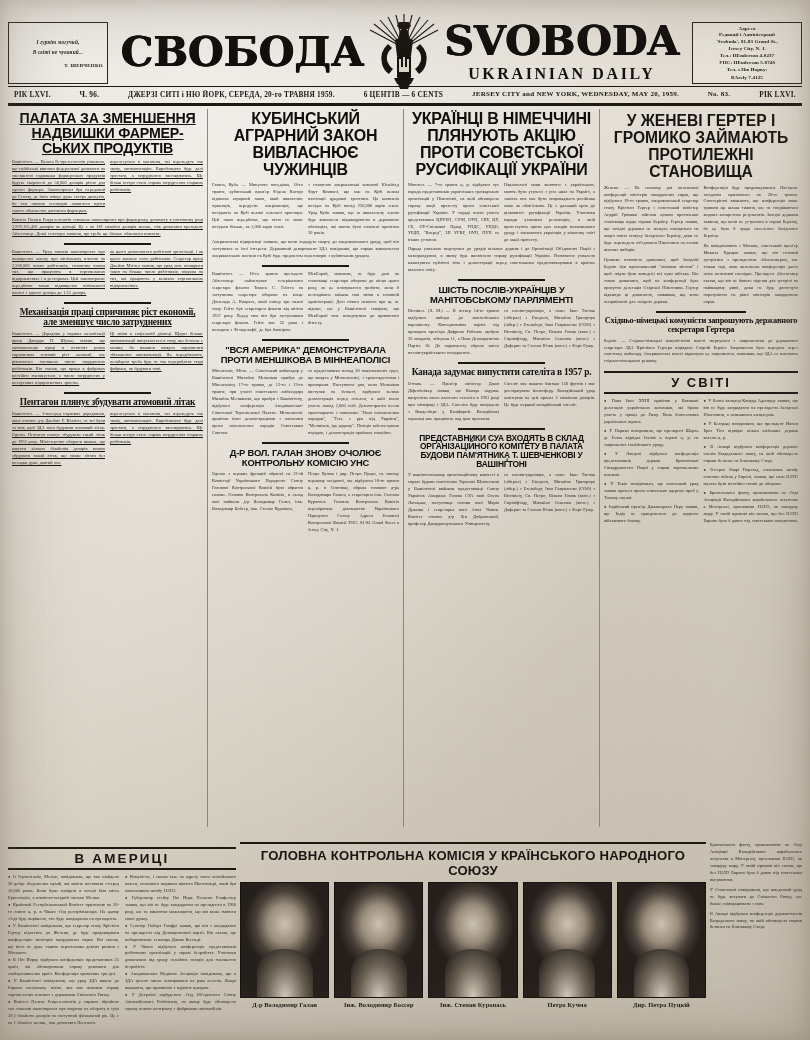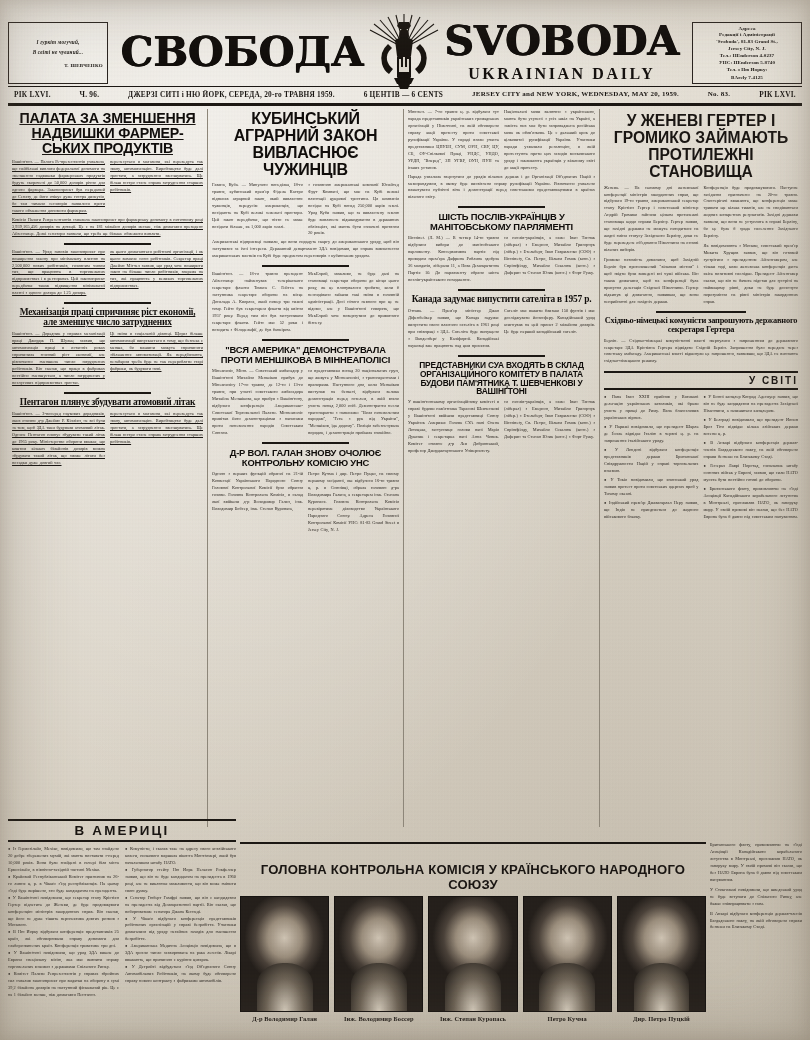--- a/index.html
+++ b/index.html
@@ -101,41 +101,41 @@
   .tx { font-size: 4.3px; line-height: 1.62; text-align: justify; color: #2b2621;
         font-family: "Liberation Serif", serif; letter-spacing:.05px; word-spacing:.4px; }
   .bullets .b-item { margin-bottom: 2px; }
   .dot::before { content: "\25CF"; font-size: 4px; margin-right: 2px; }
   
   .geneva {
     text-align: center; font-family: "Liberation Sans", sans-serif;
     font-weight: 900; font-size: 15.6px; line-height: 1.1; margin: 3px 0 4px;
   }
   .world-hd {
-    text-align: right; font-family: "Liberation Sans", sans-serif;
-    font-weight: 900; font-size: 10px; letter-spacing: 2px;
+    text-align: center; font-family: "Liberation Sans", sans-serif;
+    font-weight: 900; font-size: 13px; letter-spacing: 2px;
     border-top: 2.5px solid #1b1713; border-bottom: 2.5px solid #1b1713;
     padding: 2px 0; margin: 6px 0 4px;
   }
   .amer-hd {
     text-align: center; font-family: "Liberation Sans", sans-serif;
     font-weight: 900; font-size: 13.4px; letter-spacing: 2.2px;
     border-top: 2.5px solid #1b1713; border-bottom: 2.5px solid #1b1713;
     padding: 2px 0; margin: 5px 0 4px;
   }
   
   .photo-zone {
     position: absolute; left: 240px; right: 8px; top: 842px; bottom: 6px;
     display: flex; gap: 4px;
   }
   .photo-main { flex: 1; }
   .photo-title {
     text-align: center; font-family: "Liberation Sans", sans-serif;
     font-weight: 900; font-size: 13.1px; letter-spacing: .2px;
-    border-top: 2px solid #1b1713; padding-top: 18px; margin-bottom: 4px;
+    border-top: 2px solid #1b1713; padding-top: 4px; margin-bottom: 4px;
   }
   .photos { display: flex; gap: 5px; justify-content: space-between; }
   .pcell { flex: 1; }
   .pimg {
     height: 116px; width: 100%;
     background:
       radial-gradient(ellipse 46% 40% at 50% 36%, #cfc4b4 0%, #9a8d7c 42%, #4a4139 72%, #241f1b 100%),
       linear-gradient(180deg,#3a332c,#1a1614);
     position: relative; overflow:hidden;
     border: 0.5px solid #151210;
@@ -144,21 +144,21 @@
     content:""; position:absolute; left:18%; right:18%; bottom:0; height:42%;
     background: radial-gradient(ellipse at 50% 100%, #d8cfc0 0%, #6d6356 48%, #2b2621 85%);
     border-radius: 46% 46% 0 0;
   }
   .pcap {
     text-align: center; font-size: 6.4px; font-weight: 700;
     margin-top: 3px; letter-spacing: .1px;
   }
   .photo-side { width: 92px; }
   .left-bottom {
-    position: absolute; left: 8px; top: 814px; width: 228px; bottom: 6px;
+    position: absolute; left: 8px; top: 842px; width: 228px; bottom: 6px;
   }
   .lb-cols { display:flex; gap:6px; }
   .noise {
     position: absolute; inset: 0; pointer-events: none; opacity: .20;
     background-image:
       repeating-linear-gradient(0deg, rgba(90,80,65,.10) 0px, rgba(255,255,255,0) 2px, rgba(120,108,90,.07) 4px),
       repeating-linear-gradient(90deg, rgba(90,80,65,.08) 0px, rgba(255,255,255,0) 3px);
   }
   .vign {
     position:absolute; inset:0; pointer-events:none;
@@ -328,20 +328,21 @@
         <div class="subcol">
             <div class="tx">Одною з перших функцій обраної на 21-ій Конвенції Українського Народного Союзу Головної Контрольної Комісії було обрання голови. Головна Контрольна Комісія, в склад якої ввійшли д-р Володимир Галан, інж. Володимир Бобсер, інж. Степан Куропась,</div>
           </div>
         <div class="subcol">
             <div class="tx">Петро Кучма і дир. Петро Пуцко, на своєму першому засіданні, яке відбулося 16-го травня ц. р. в Союзівці, обрала головою д-ра Володимира Галана, а секретарем інж. Степана Куропася. Головна Контрольна Комісія перевірятиме діловодство Українського Народного Союзу. Адреса Головної Контрольної Комісії УНС: 81-83 Grand Street в Jersey City, N. J.</div>
           </div>
       </div>
     </div>
 
     <div class="col c3">
+      <div class="hl hl-lg">УКРАЇНЦІ В НІМЕЧЧИНІ ПЛЯНУЮТЬ АКЦІЮ ПРОТИ СОВЄТСЬКОЇ РУСИФІКАЦІЇ УКРАЇНИ</div>
       <div class="subcols">
         <div class="subcol">
             <div class="tx">Мюнхен. — 7-го травня ц. р. відбулася тут нарада представників українських громадських організацій у Німеччині, на якій обговорено справу акції протесту проти совєтської русифікації України. У нараді взяли участь представники ЦПУЕН, СУМ, ОУН, СВУ, ЦУ, СБ, ОУ-Спілкової Праці, УНДС, УНДО, УРДП, "Вперед", ЗП УГВР, ОУН, ПУН та інших установ.</div>
           </div>
         <div class="subcol">
             <div class="tx">Національні мови включно з українською, мають бути усунені з усіх шкіл на Україні, а замість них має бути запроваджена російська мова як обов'язкова. Це є дальший крок до цілковитої русифікації України. Учасники наради ухвалили резолюцію, в якій протестують проти цих заходів московського уряду і закликають українців у вільному світі до акції протесту.</div>
           </div>
       </div>
       <div class="tx" style="margin-top:2px">Нарада ухвалила звернутися до урядів вільних держав і до Організації Об'єднаних Націй з меморандумом, в якому буде висвітлено справу русифікації України. Рівночасно ухвалено влаштувати публічні віча і демонстрації перед совєтськими представництвами в країнах вільного світу.</div>
 

